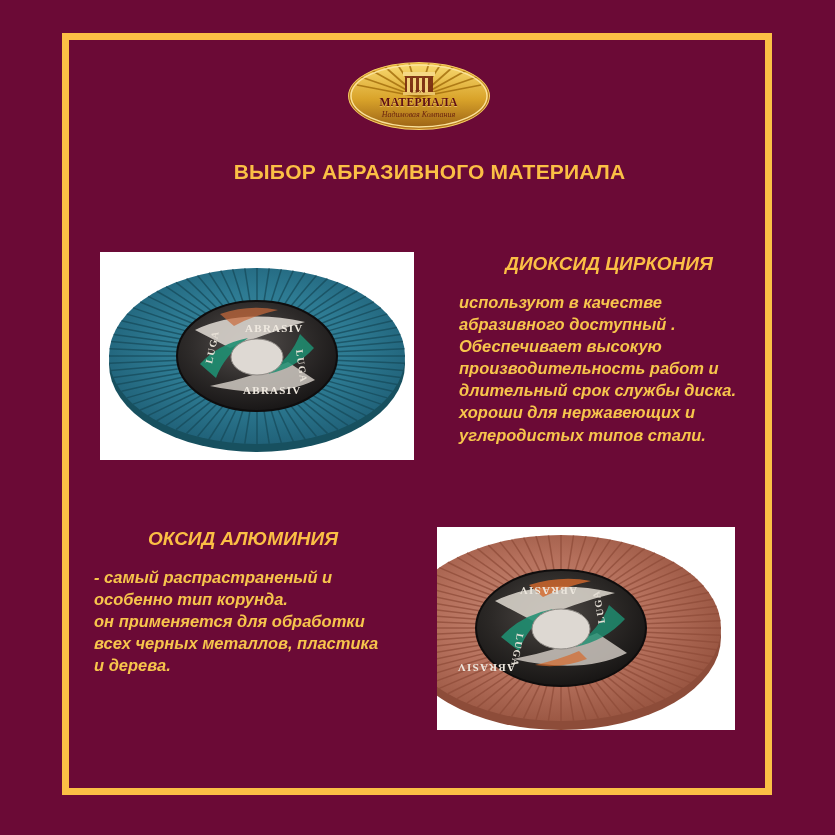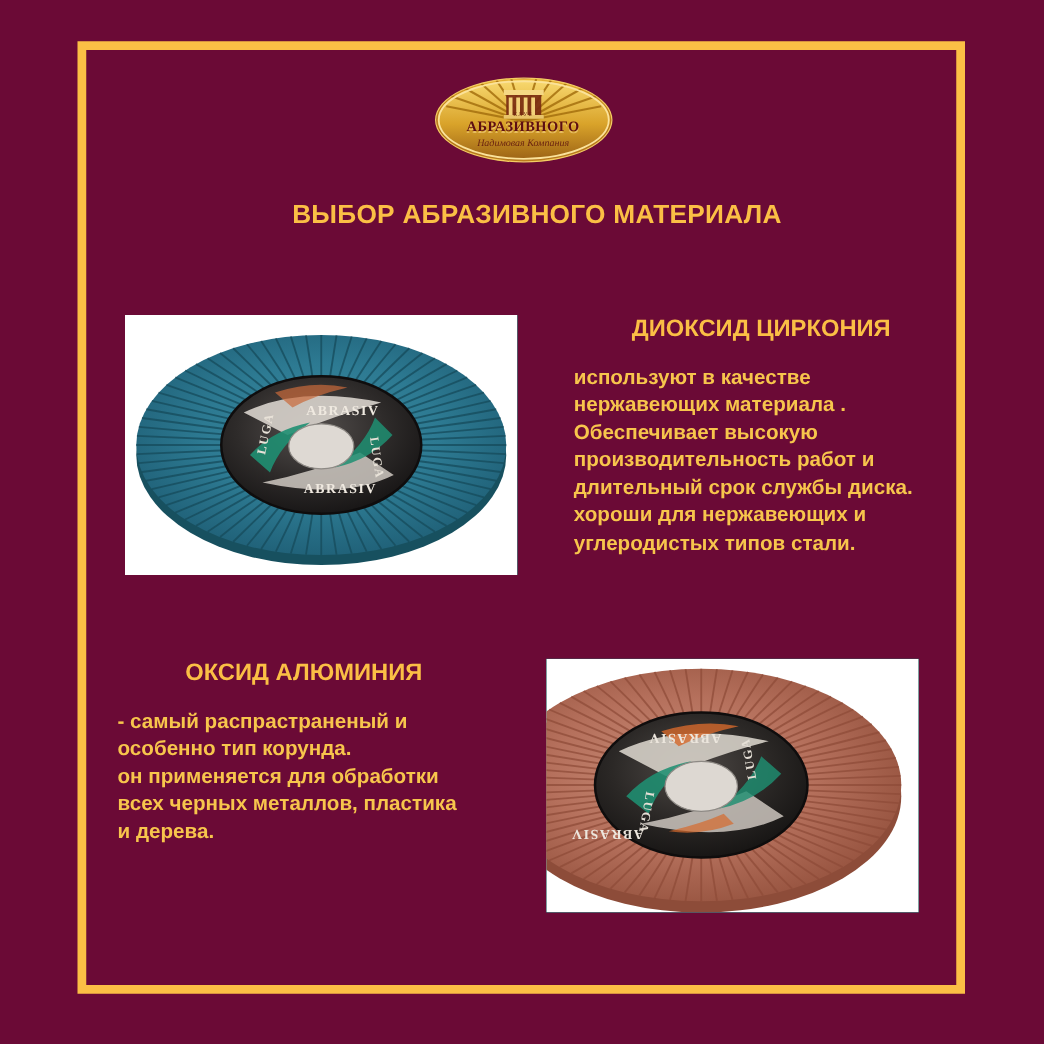--- a/index.html
+++ b/index.html
@@ -110,21 +110,21 @@
     background: #0f766e;
     overflow: hidden;
     text-align: center;
   }
   #photo-zirconia { left: 100px; top: 252px; width: 314px; height: 208px; }
   #photo-alumina  { left: 437px; top: 527px; width: 298px; height: 203px; }
 
   .disc-svg { display: block; width: 100%; height: 100%; }
 
   
-  .block { position: absolute; }
+  .block { position: absolute; font-style: italic; }
   .block h2 {
     margin: 0 0 1px 0;
     font-size: 19px;
     font-weight: bold;
     color: #fbbf45;
     line-height: 1.18;
   }
   .block p {
     margin: 16px;
     font-size: 16.5px;
@@ -185,21 +185,21 @@
           <rect x="54" y="9" width="32" height="4" fill="#f5d884"></rect>
           <rect x="58" y="15" width="3" height="15" fill="#f2d17a"></rect>
           <rect x="64" y="15" width="3" height="15" fill="#f2d17a"></rect>
           <rect x="70" y="15" width="3" height="15" fill="#f2d17a"></rect>
           <rect x="76" y="15" width="3" height="15" fill="#f2d17a"></rect>
           <rect x="54" y="29" width="32" height="3" fill="#e9c469"></rect>
         </g>
         <ellipse cx="70" cy="33" rx="68" ry="31" fill="none" stroke="#fbe29a" stroke-width="1.4"></ellipse>
       </svg>
       <div class="logo-tiny">КЛУБ</div>
-      <div class="logo-name">АБРАЗИВНОГО</div>
+      <div class="logo-name">МАТЕРИАЛА</div>
       <div class="logo-sub">Надимовая Компания</div>
     </div>
   </div>
 
   <div class="slide-title">ВЫБОР АБРАЗИВНОГО МАТЕРИАЛА</div>
 
   <div class="photo" id="photo-zirconia">
     <svg class="disc-svg" viewBox="0 0 314 208">
       <defs>
         <radialGradient id="zFlapG" cx="50%" cy="45%" r="58%">
@@ -320,21 +320,21 @@
       <text x="143" y="142" font-family="Liberation Serif, serif" font-size="11" font-weight="bold" fill="#efe9e0" letter-spacing="1.3">ABRASIV</text>
       <text x="112" y="112" font-family="Liberation Serif, serif" font-size="10" font-weight="bold" fill="#e8e2d8" letter-spacing="1.2" transform="rotate(-78 112 112)">LUGA</text>
       <text x="196" y="98" font-family="Liberation Serif, serif" font-size="10" font-weight="bold" fill="#e8e2d8" letter-spacing="1.2" transform="rotate(82 196 98)">LUGA</text>
     </svg>
   </div>
 
   <div class="block" id="block-zirconia">
     <h2>ДИОКСИД ЦИРКОНИЯ</h2>
     <p>
       <span class="ln">используют в качестве</span>
-      <span class="ln">нержавеющих материала .</span>
+      <span class="ln">абразивного доступный .</span>
       <span class="ln">Обеспечивает высокую</span>
       <span class="ln">производительность работ и</span>
       <span class="ln">длительный срок службы диска.</span>
       <span class="ln">хороши для нержавеющих и</span>
       <span class="ln">углеродистых типов стали.</span>
     </p>
   </div>
 
   <div class="block" id="block-alumina">
     <h2>

